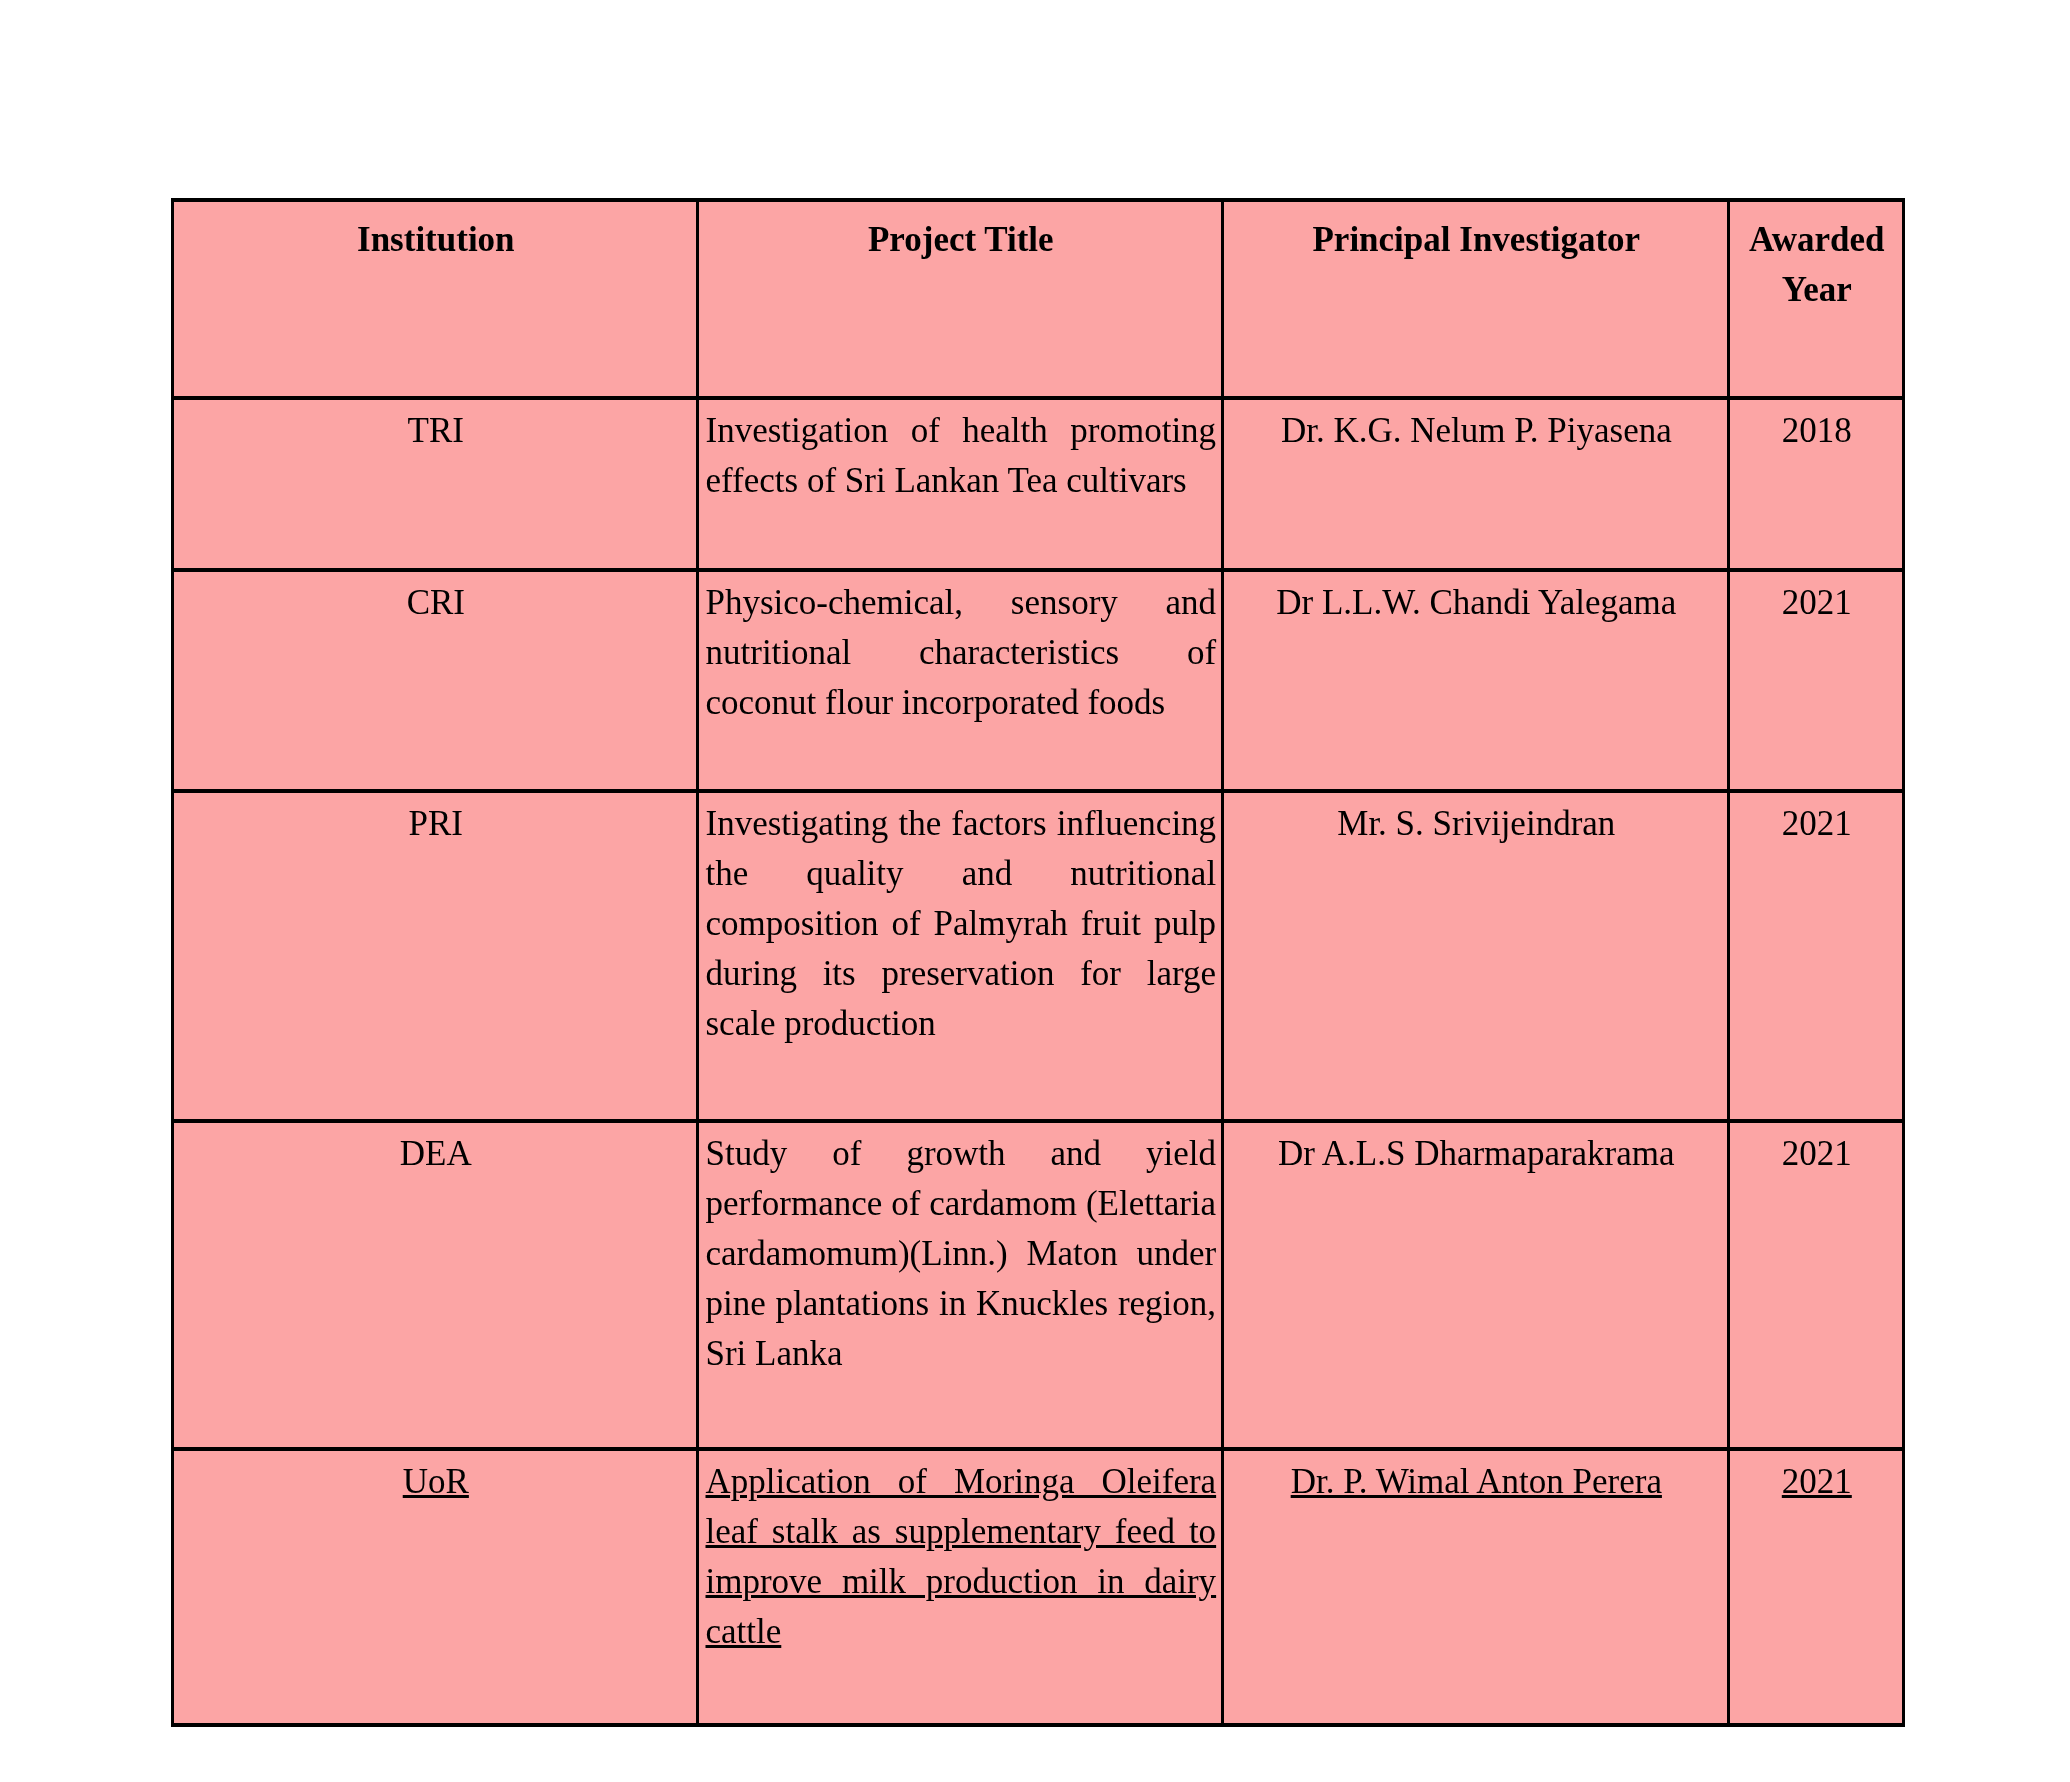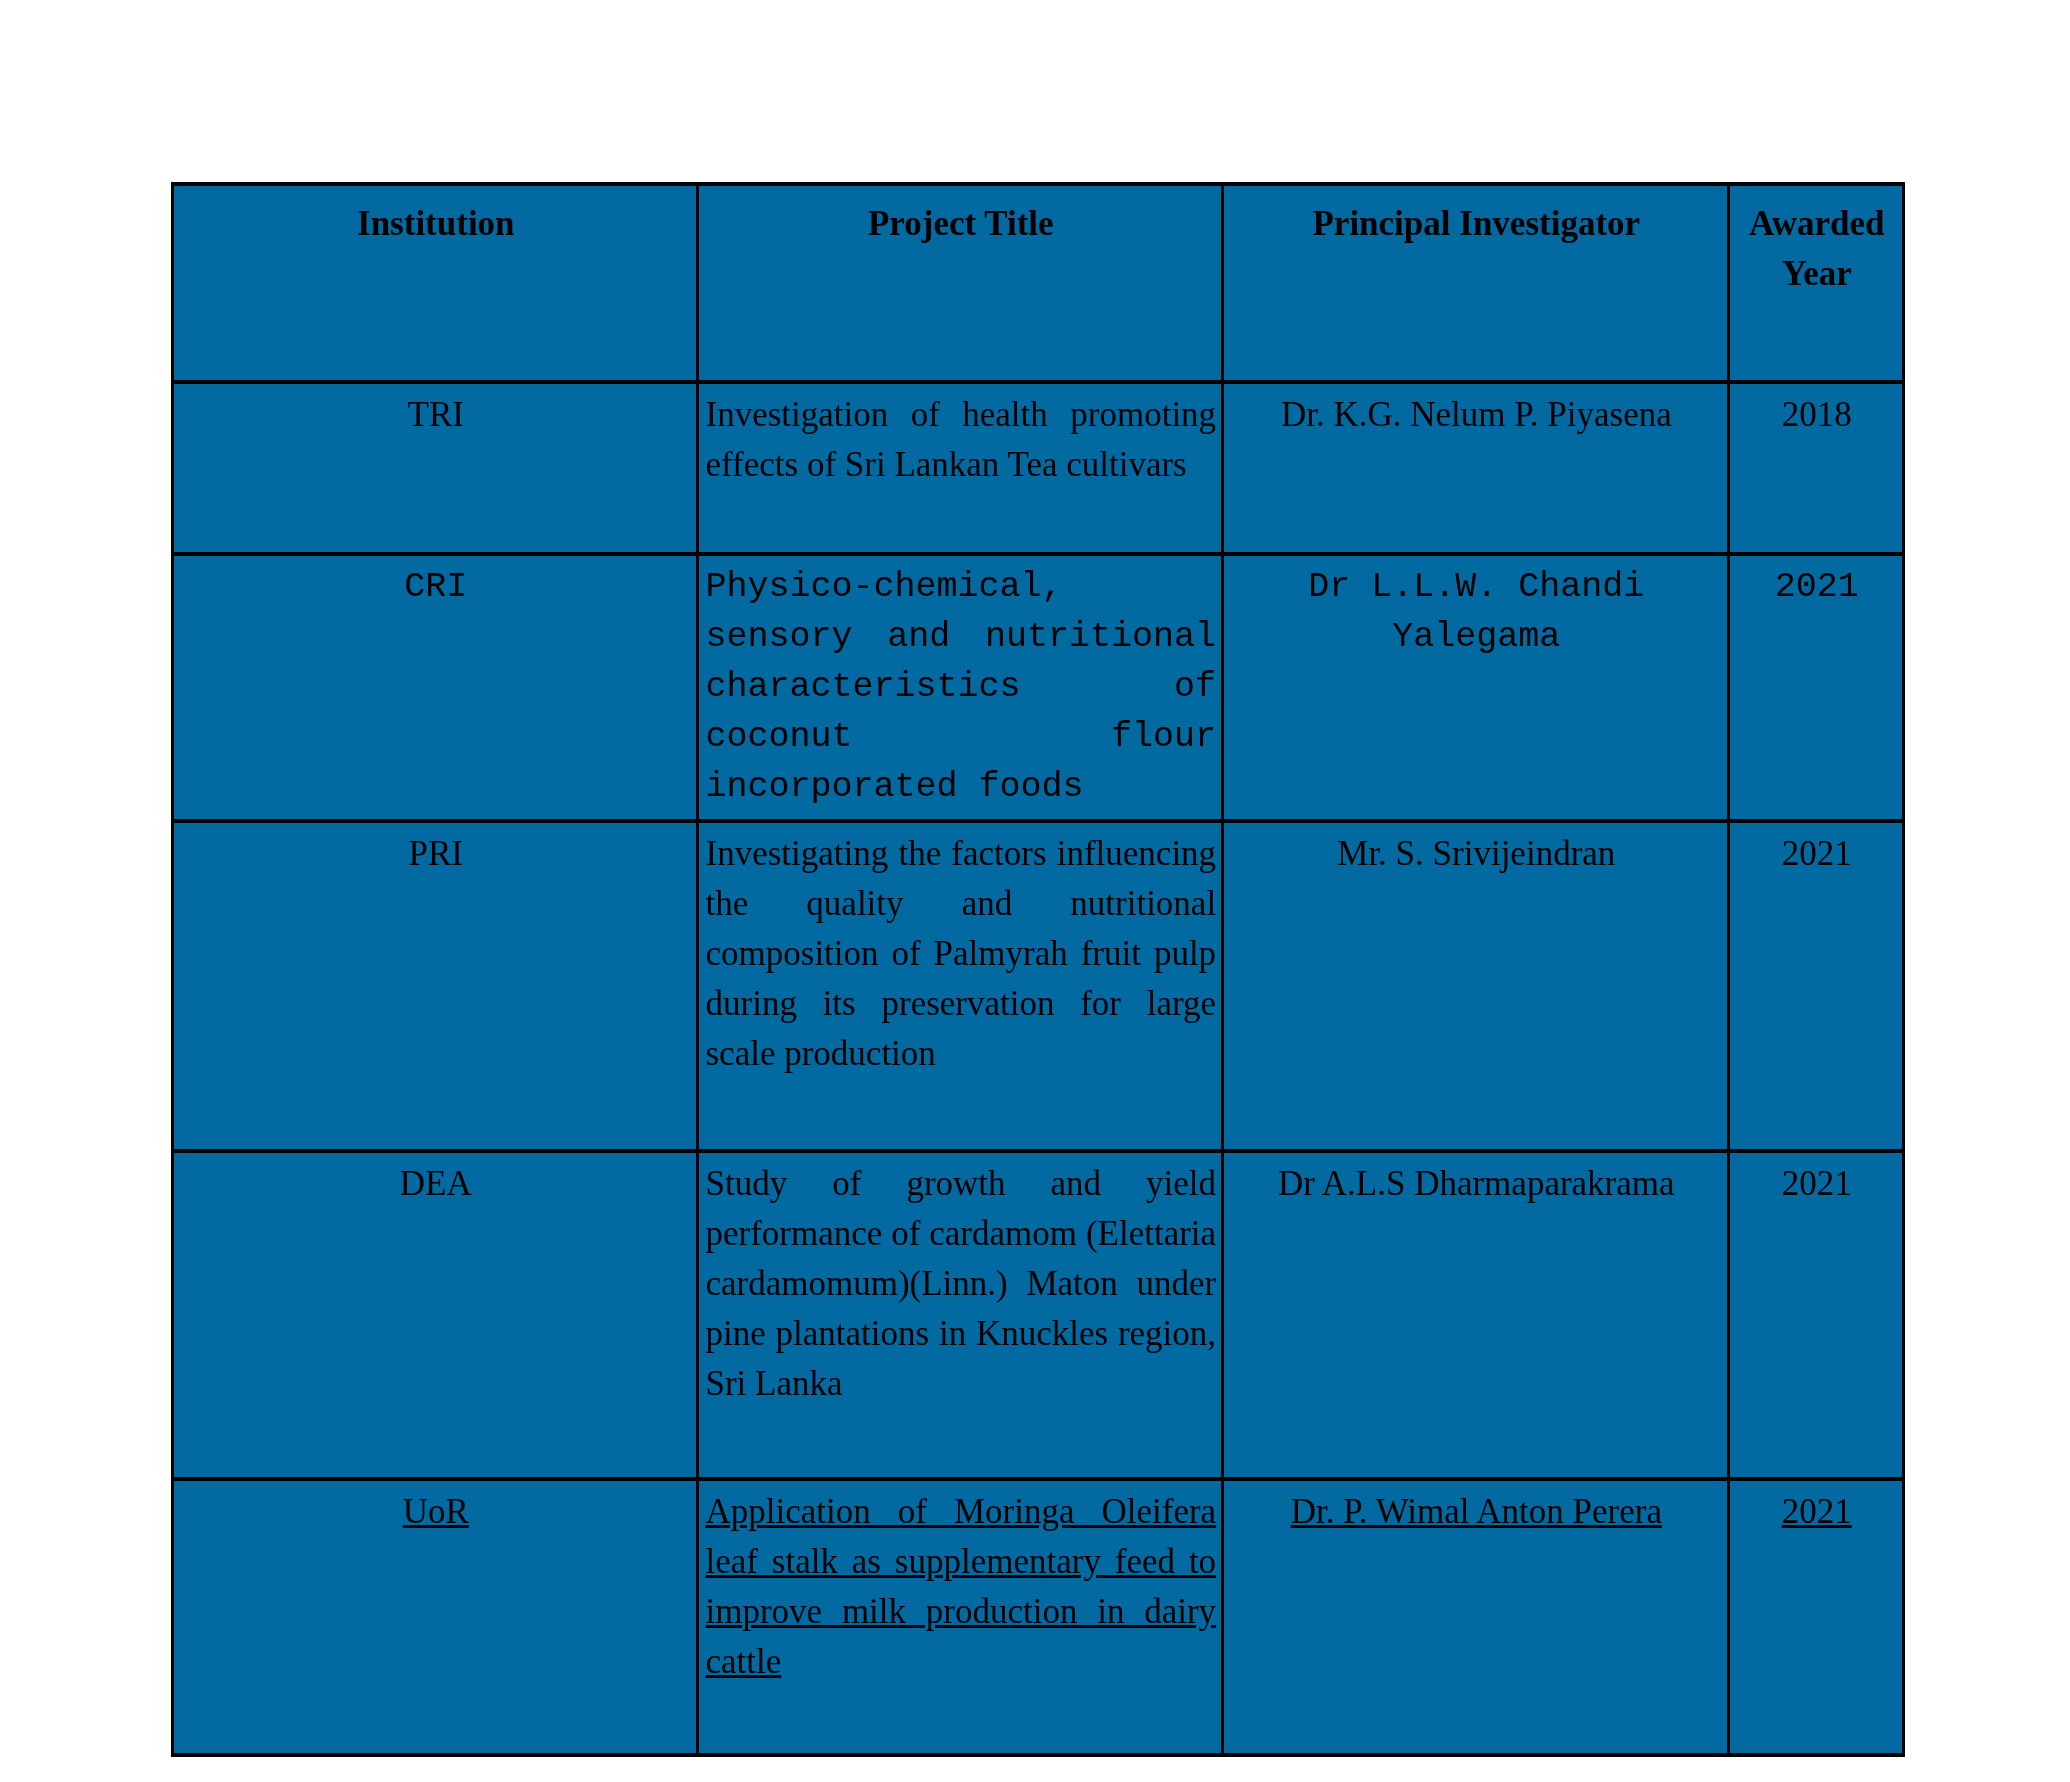--- a/index.html
+++ b/index.html
@@ -18,25 +18,25 @@
     left: 0;
     top: 0;
     width: 2071px;
     height: 1782px;
     background: #ffffff;
   }
 
   table.projects {
     position: absolute;
     left: 171px;
-    top: 182px;
+    top: 198px;
     width: 1732px;
     border-collapse: collapse;
     table-layout: fixed;
-    background: #0369a1;
+    background: #fca5a5;
   }
 
   table.projects col.c-institution { width: 525px; }
   table.projects col.c-title       { width: 525px; }
   table.projects col.c-pi          { width: 506px; }
   table.projects col.c-year        { width: 175px; }
 
   table.projects th,
   table.projects td {
     border: 3.3px solid #000000;
@@ -52,21 +52,21 @@
 
   table.projects th {
     font-weight: bold;
     text-align: center;
     padding-top: 13px;
     height: 174px;
   }
 
   
   table.projects tbody tr:nth-child(1) td { height: 155px; }
-  table.projects tbody tr:nth-child(2) td { height: 204px; font-family: Liberation Mono, monospace; }
+  table.projects tbody tr:nth-child(2) td { height: 204px; }
   table.projects tbody tr:nth-child(3) td { height: 313px; }
   table.projects tbody tr:nth-child(4) td { height: 311px; }
   table.projects tbody tr:nth-child(5) td { height: 259px; text-decoration: underline; }
 
   td.cell-title {
     text-align: justify;
     text-align-last: left;
     margin-left: 24px;
   }
 

